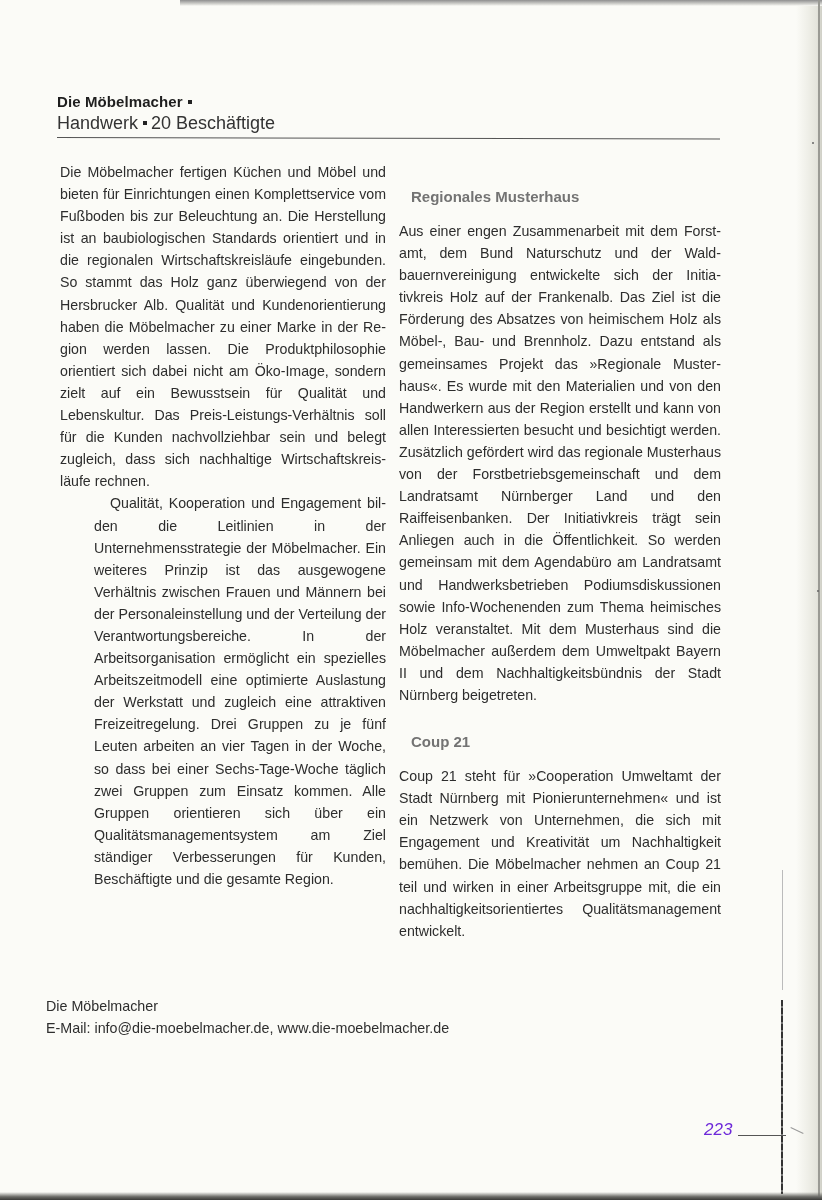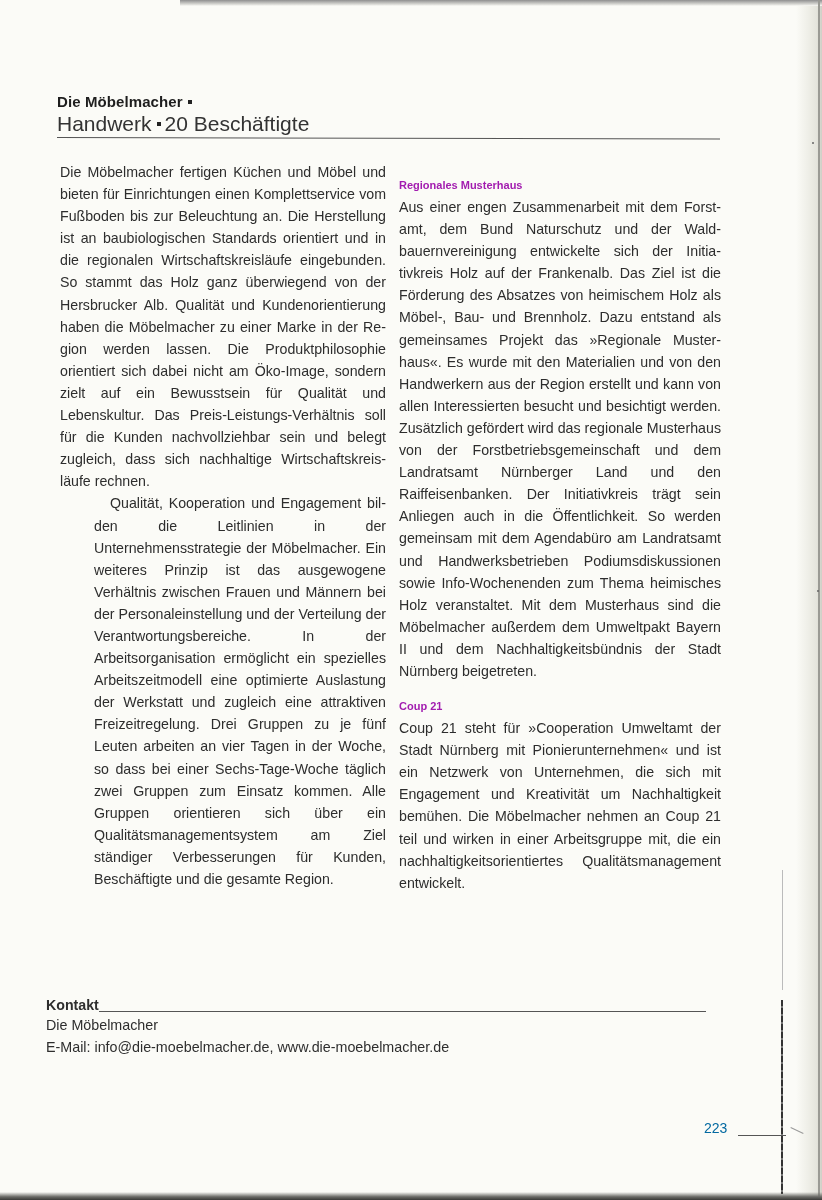--- a/index.html
+++ b/index.html
@@ -29,47 +29,47 @@
     background: repeating-linear-gradient(to bottom, #333 0 6px, #777 6px 8px);
   }
   .fold-line-top {
     position: absolute; left: 782px; top: 870px; height: 120px; width: 1px; background: #bbb;
   }
 
   .header { position: absolute; left: 57px; top: 93px; }
   .title {
     font-weight: bold; font-size: 15px; letter-spacing: 0.1px; color: #1e1e1e; line-height: 18px;
   }
-  .subtitle { font-size: 21px; line-height: 21px; color: #333; margin-top: 2px; }
+  .subtitle { font-size: 18px; line-height: 21px; color: #333; margin-top: 2px; }
   .sq { display: inline-block; width: 4px; height: 4px; background: #222; vertical-align: middle; margin: 0 4px 0 5px; position: relative; top: -1px; }
   .header-rule {
     position: absolute; left: 57px; top: 137px; width: 663px; height: 1px; background: #555;
     transform: rotate(0.12deg); transform-origin: left;
   }
 
   .col {
     position: absolute; top: 161px; width: 326px;
     font-size: 14.2px; line-height: 22.1px; color: #2d2d2d; text-align: justify;
     hyphens: manual;
   }
   .col-left { left: 60px; }
   .col-right { left: 399px; width: 322px; }
   .col p { margin: 0; }
   .col p.indent { text-indent: 16px; margin-left: 34px; }
-  .col h3 { font-size: 11px; font-weight: bold; margin: 0; line-height: 22px; color: #a21caf; }
+  .col h3 { font-size: 15px; font-weight: bold; margin: 12px; line-height: 22px; color: #737373; }
   .col .gap { height: 13px; }
 
   .contact { position: absolute; left: 46px; top: 996px; width: 660px; font-size: 14.3px; color: #2e2e2e; }
   .contact-head { display: flex; align-items: flex-end; }
   .contact-title { font-weight: bold; font-size: 14.2px; line-height: 19px; }
   .contact-rule { flex: 1; height: 1px; background: #555; margin-bottom: 3px; }
   .contact-line { line-height: 21.5px; }
 
   .page-number {
-    position: absolute; left: 704px; top: 1120px; font-size: 14px; color: #0369a1;
+    position: absolute; left: 704px; top: 1120px; font-size: 17px; color: #6d28d9; font-style: italic;
   }
   .page-rule { position: absolute; left: 738px; top: 1135px; width: 48px; height: 1px; background: #555; }
   .page-rule-2 { position: absolute; left: 790px; top: 1130px; width: 14px; height: 1px; background: #999; transform: rotate(25deg); }
   .speck { position: absolute; width: 2px; height: 2px; background: #666; border-radius: 1px; }
 </style>
 </head>
 <body>
 
 <div class="top-edge"></div>
 <div class="right-shade"></div>
@@ -96,24 +96,20 @@
 <div class="col col-right">
   <div class="gap"></div>
   <h3>Regionales Musterhaus</h3>
   <p>Aus einer engen Zusammenarbeit mit dem Forst­amt, dem Bund Naturschutz und der Wald­bauernvereinigung entwickelte sich der Initia­tivkreis Holz auf der Frankenalb. Das Ziel ist die Förderung des Absatzes von heimischem Holz als Möbel-, Bau- und Brennholz. Dazu entstand als gemeinsames Projekt das »Regionale Muster­haus«. Es wurde mit den Materialien und von den Handwerkern aus der Region erstellt und kann von allen Interessierten besucht und be­sichtigt werden. Zusätzlich gefördert wird das regionale Musterhaus von der Forstbetriebsge­meinschaft und dem Landratsamt Nürnberger Land und den Raiffeisenbanken. Der Initiativkreis trägt sein Anliegen auch in die Öffentlichkeit. So werden gemeinsam mit dem Agendabüro am Landratsamt und Handwerksbetrieben Podiums­diskussionen sowie Info-Wochenenden zum Thema heimisches Holz veranstaltet. Mit dem Musterhaus sind die Möbelmacher außerdem dem Umweltpakt Bayern II und dem Nachhal­tigkeitsbündnis der Stadt Nürnberg beigetreten.</p>
   <div class="gap"></div>
   <h3>Coup 21</h3>
   <p>Coup 21 steht für »Cooperation Umweltamt der Stadt Nürnberg mit Pionierunternehmen« und ist ein Netzwerk von Unternehmen, die sich mit Engagement und Kreativität um Nachhaltig­keit bemühen. Die Möbelmacher nehmen an Coup 21 teil und wirken in einer Arbeitsgruppe mit, die ein nachhaltigkeitsorientiertes Quali­tätsmanagement entwickelt.</p>
 </div>
 
 <div class="contact">
-  <div class="contact-head">
-    <span class="contact-title">Kontakt</span>
-    <span class="contact-rule"></span>
-  </div>
   <div class="contact-line">Die Möbelmacher</div>
   <div class="contact-line"><span>E-Mail: </span><span>info@die-moebelmacher.de</span><span>, </span><span>www.die-moebelmacher.de</span></div>
 </div>
 
 <div class="page-number">223</div>
 <div class="page-rule"></div>
 <div class="page-rule-2"></div>
 
 <div class="speck" style="left:817px; top:590px;"></div>
 <div class="speck" style="left:812px; top:142px;"></div>

